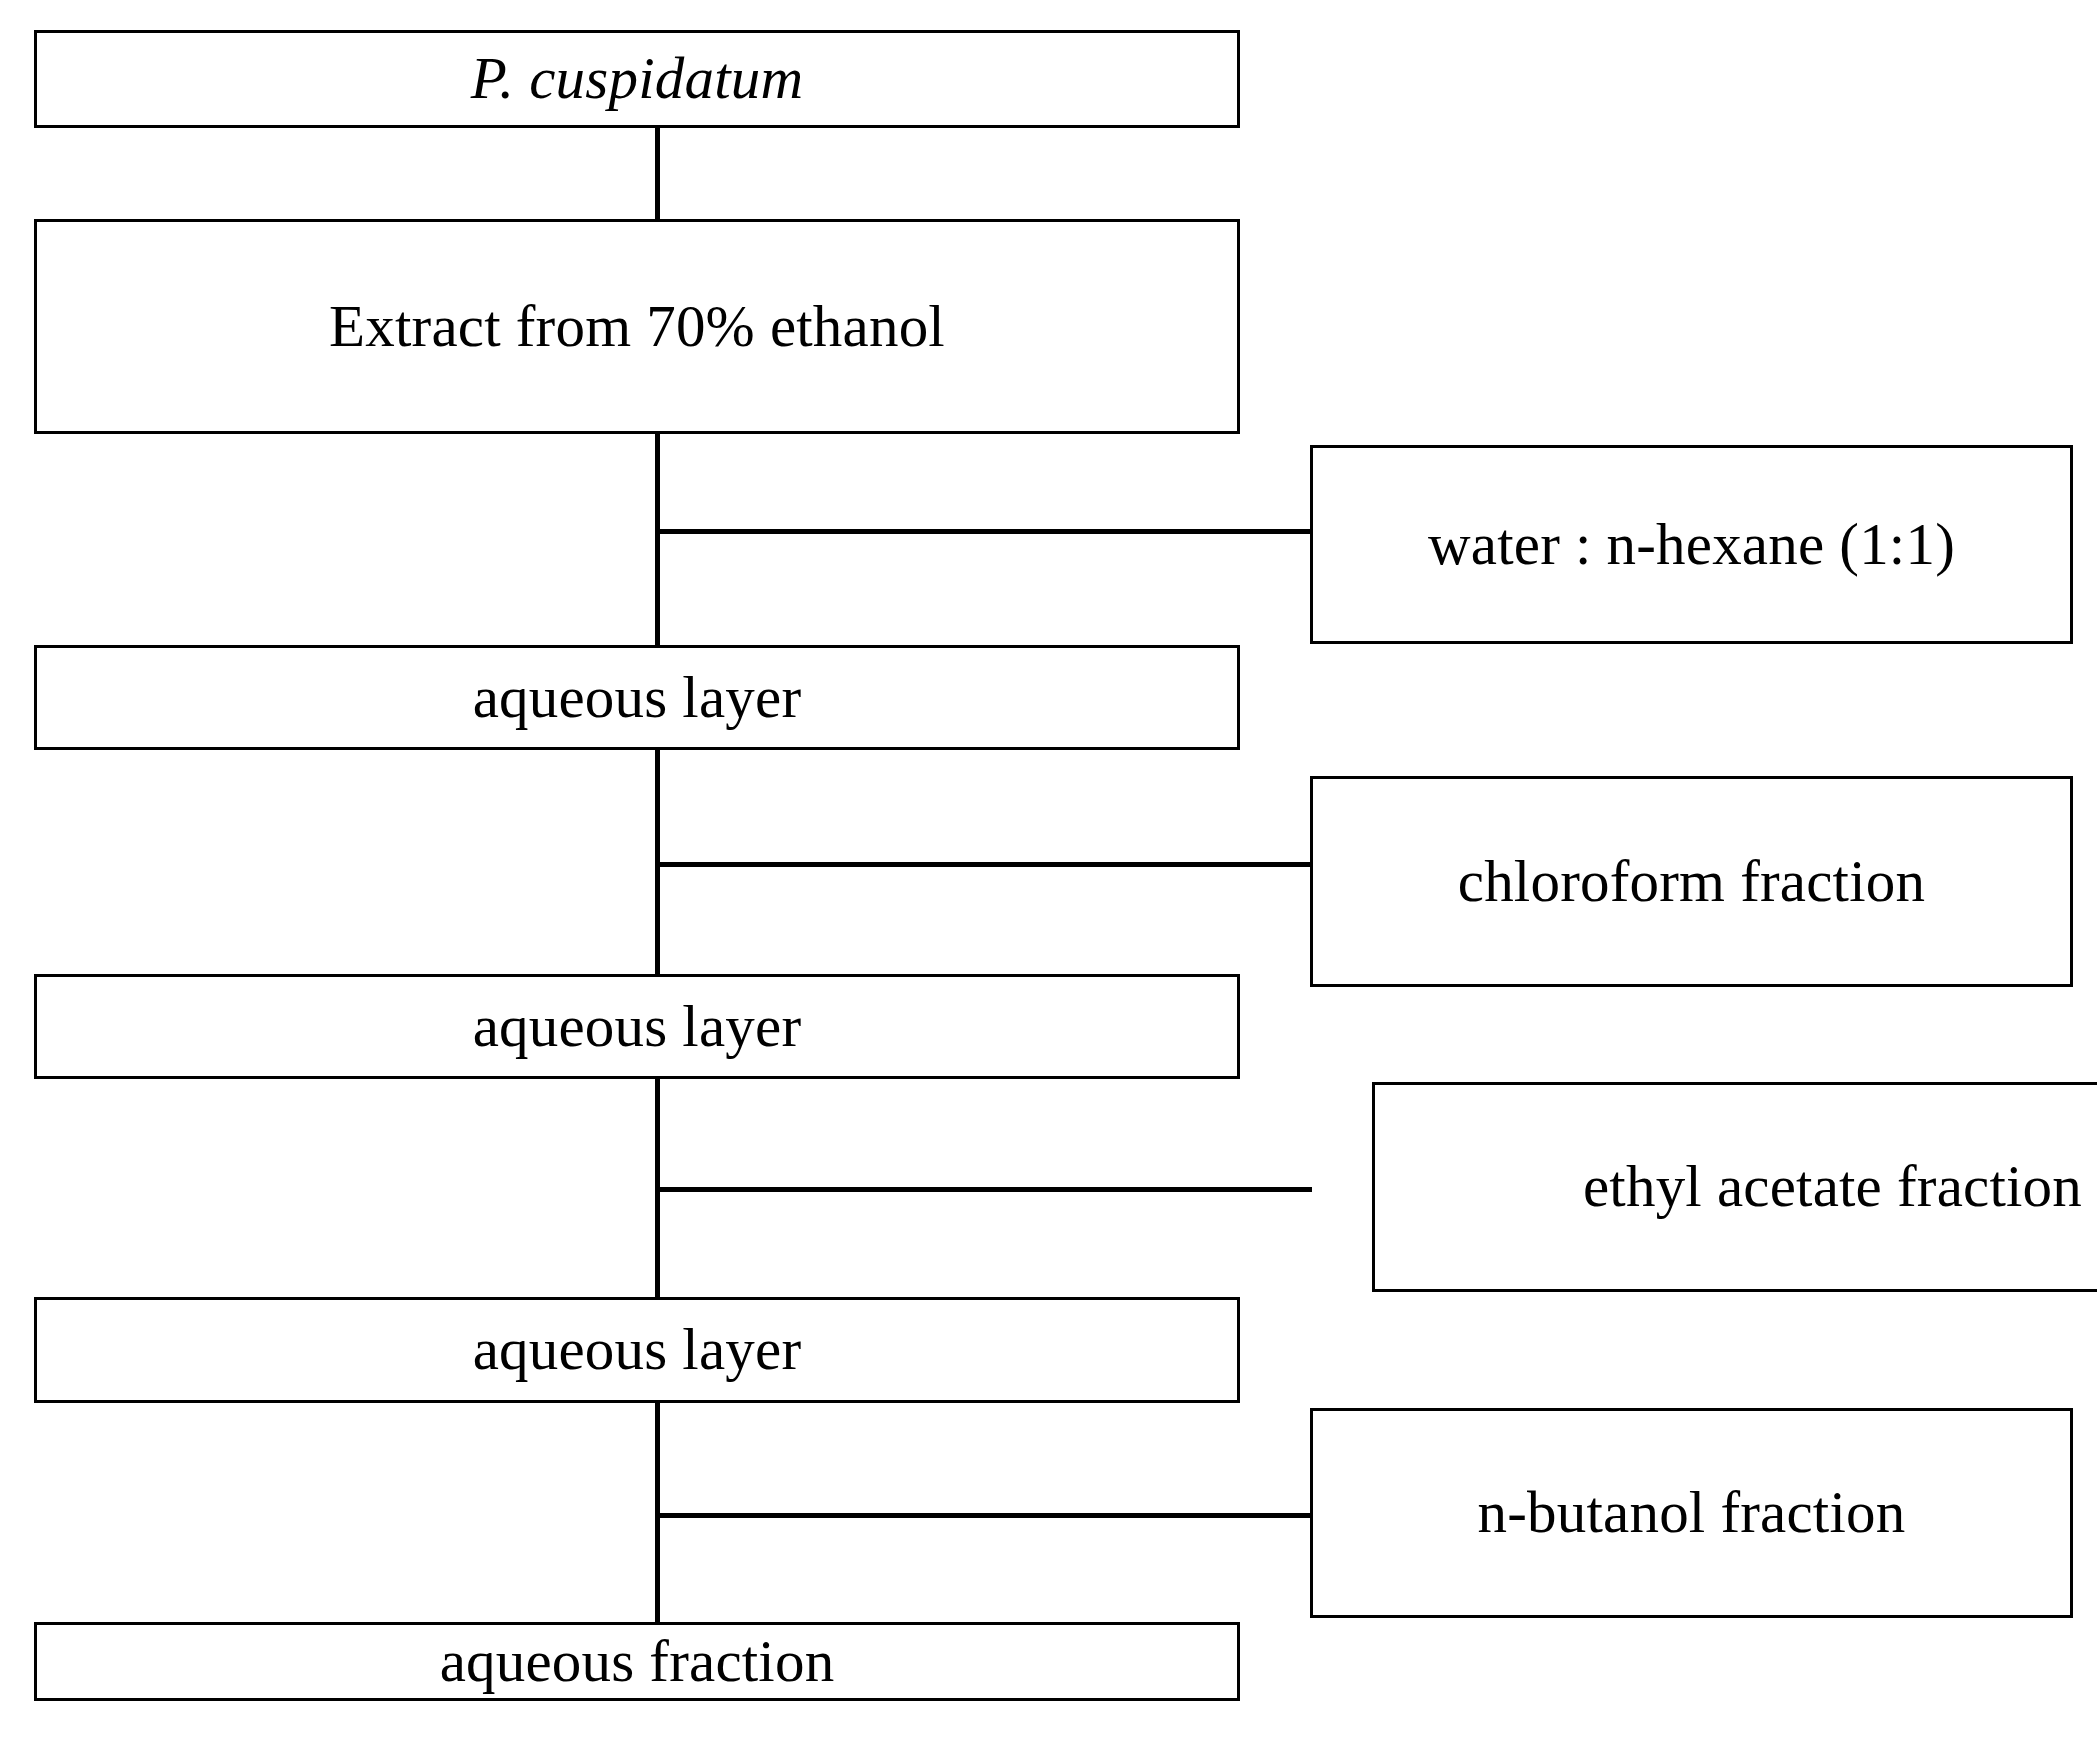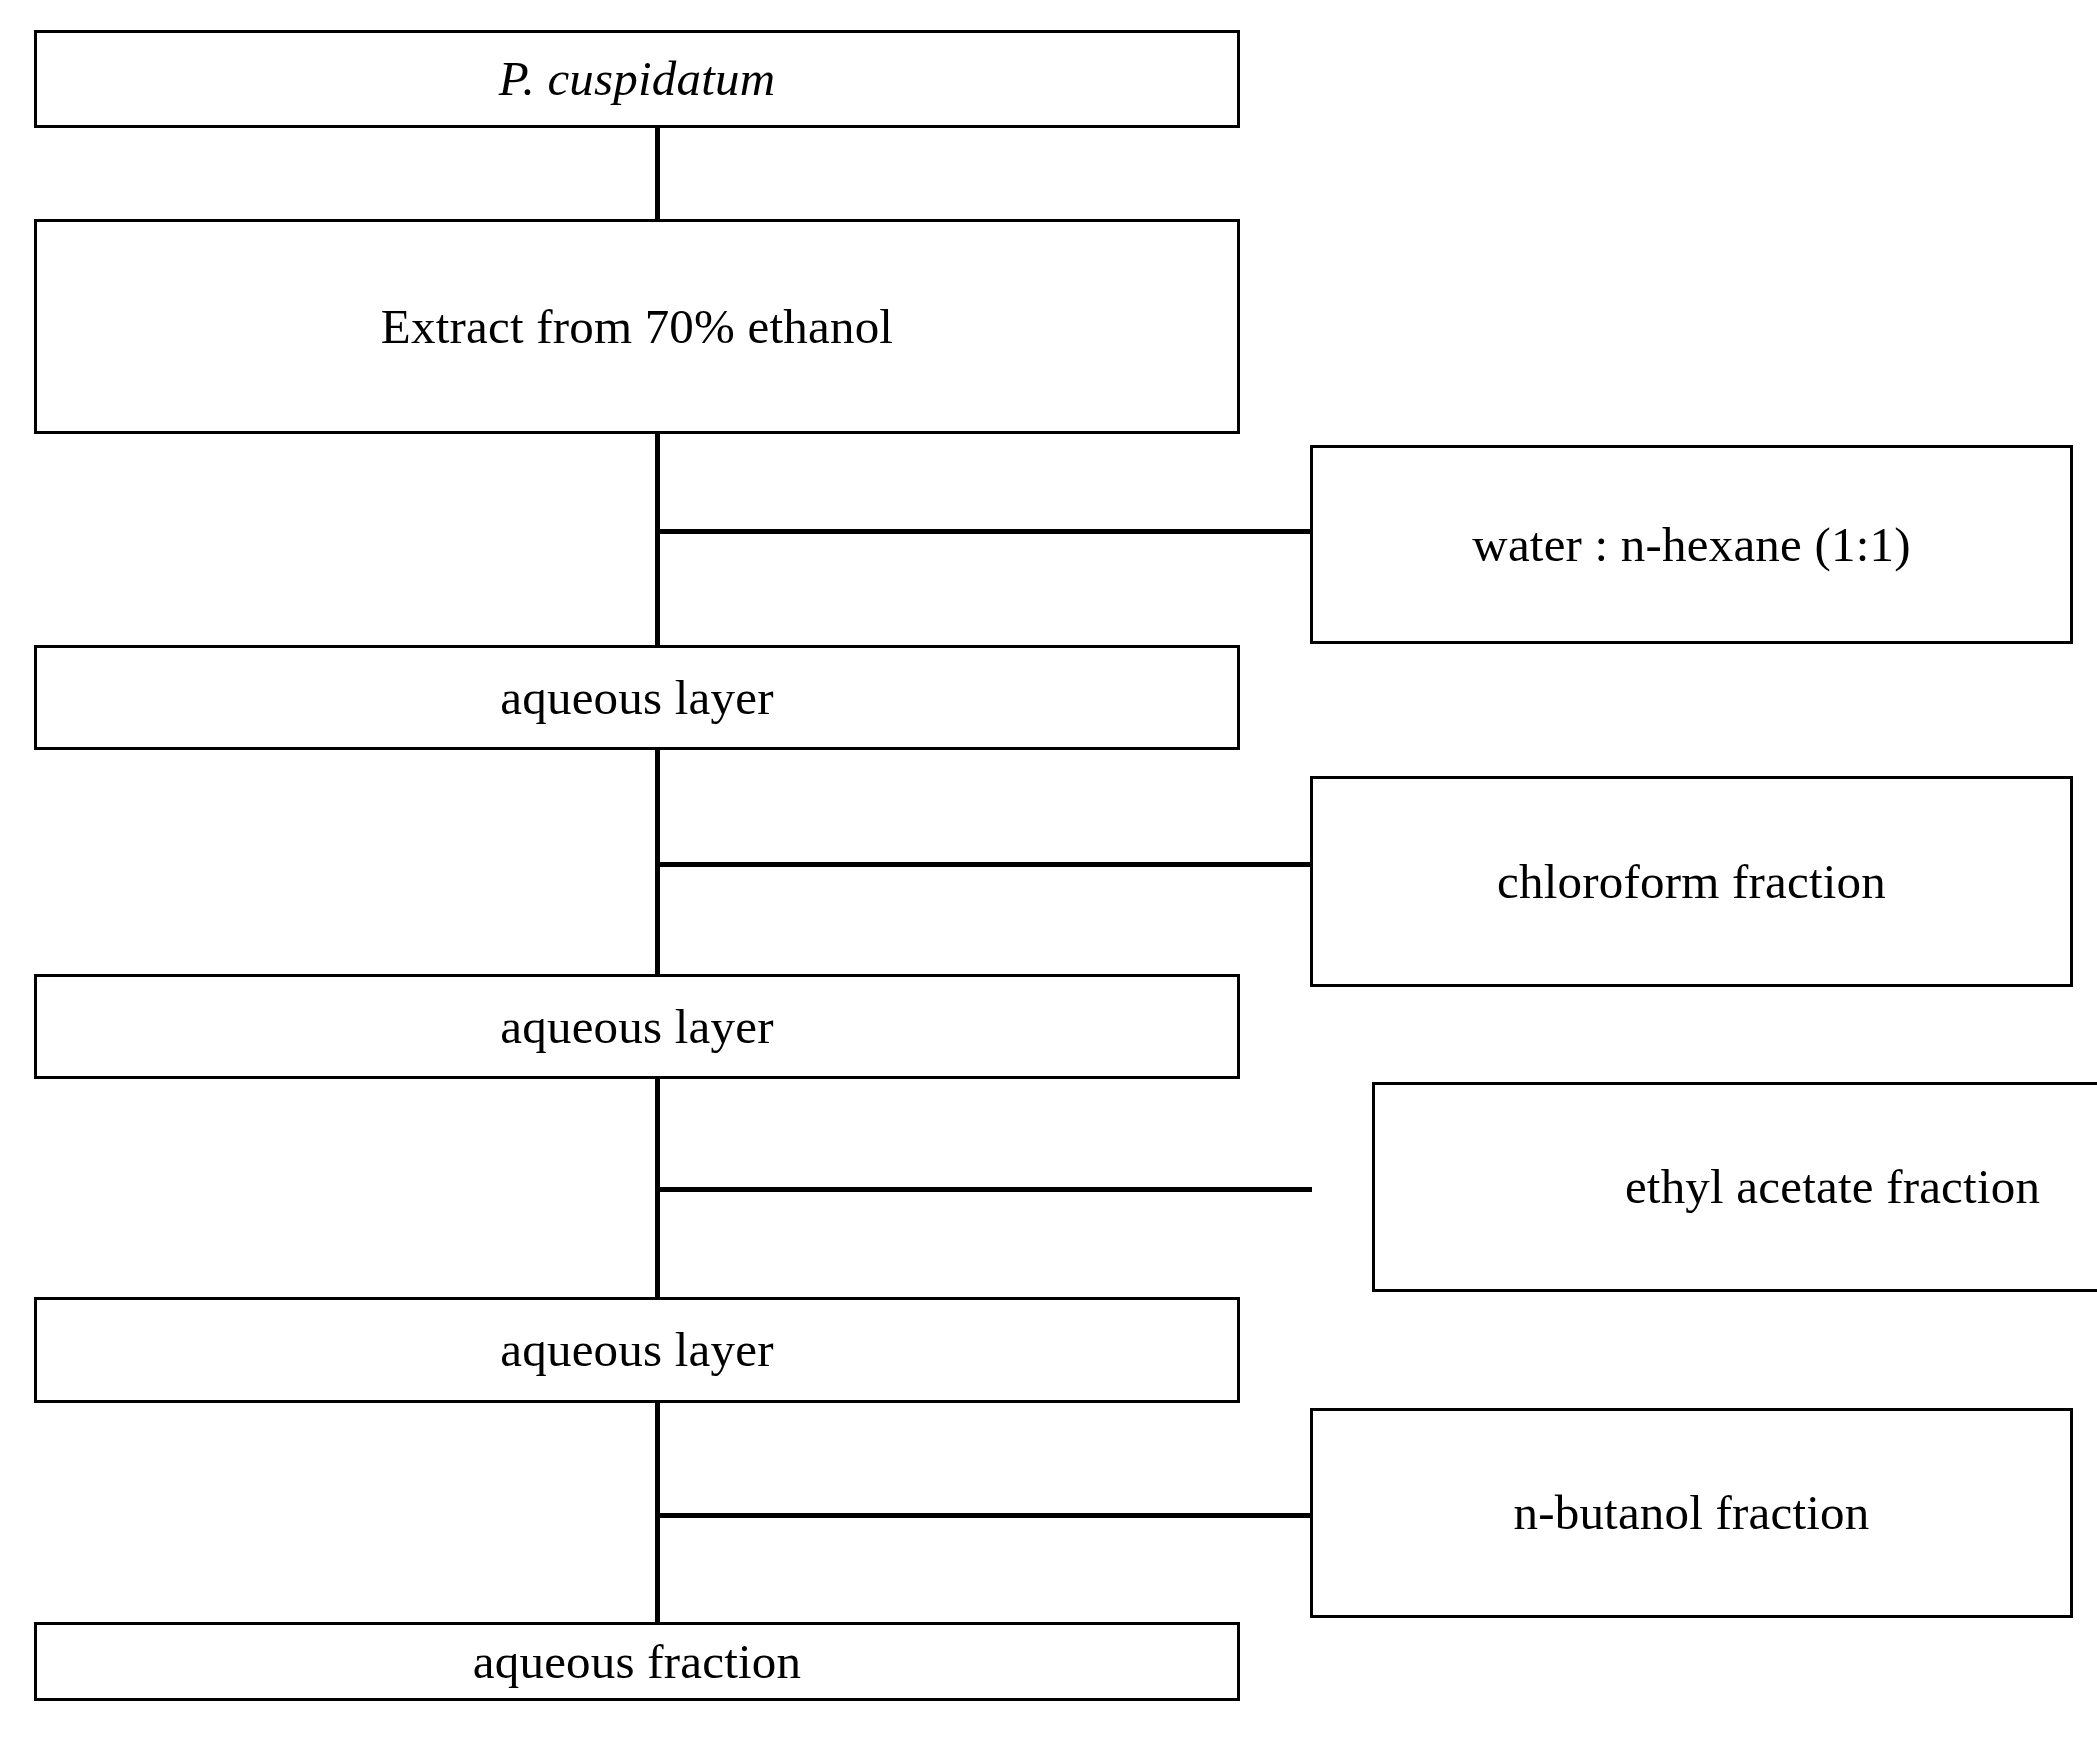--- a/index.html
+++ b/index.html
@@ -20,21 +20,21 @@
     box-sizing: border-box;
     border: 3.9px solid #000000;
     background: #ffffff;
     display: flex;
     flex-direction: column;
     align-items: center;
     justify-content: center;
     z-index: 3;
   }
   .box-label {
-    font-size: 49px;
+    font-size: 59px;
     line-height: 1.18;
     color: #000000;
     text-align: center;
     white-space: pre;
     letter-spacing: 0.2px;
   }
   .box-label.italic {
     font-style: italic;
   }
   .connector {

